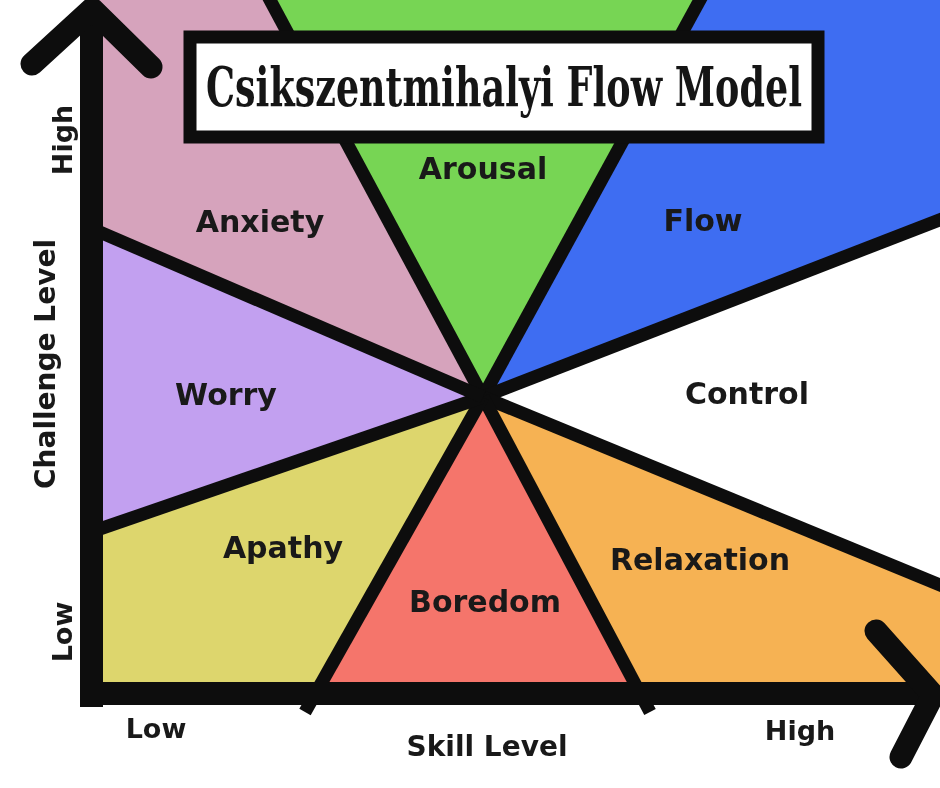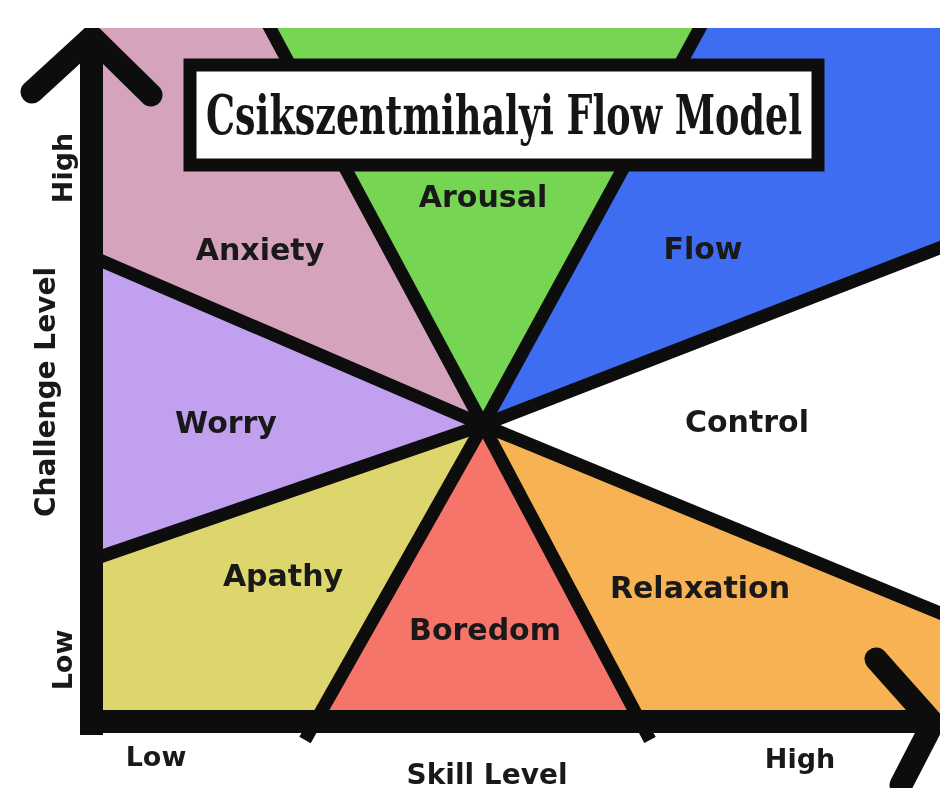--- a/index.html
+++ b/index.html
@@ -8,21 +8,20 @@
     background: #ffffff;
     width: 940px;
     height: 788px;
     overflow: hidden;
   }
   .stage {
     position: relative;
     width: 940px;
     height: 556px;
     background: #c4b5fd;
-    margin-top: 28px;
   }
   svg { display: block; }
   .title-text {
     font-family: "DejaVu Serif", "Liberation Serif", serif;
     font-weight: 800;
     font-size: 54px;
   }
   .region-label {
     font-family: "DejaVu Sans", "Liberation Sans", sans-serif;
     font-weight: 700;

